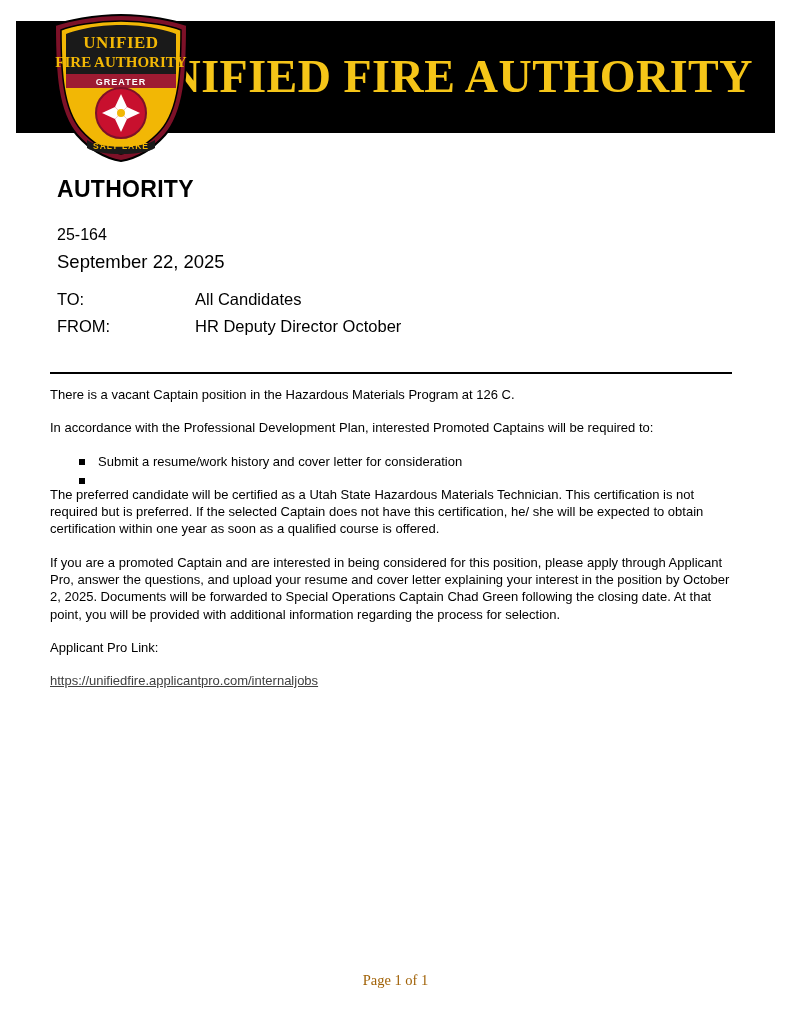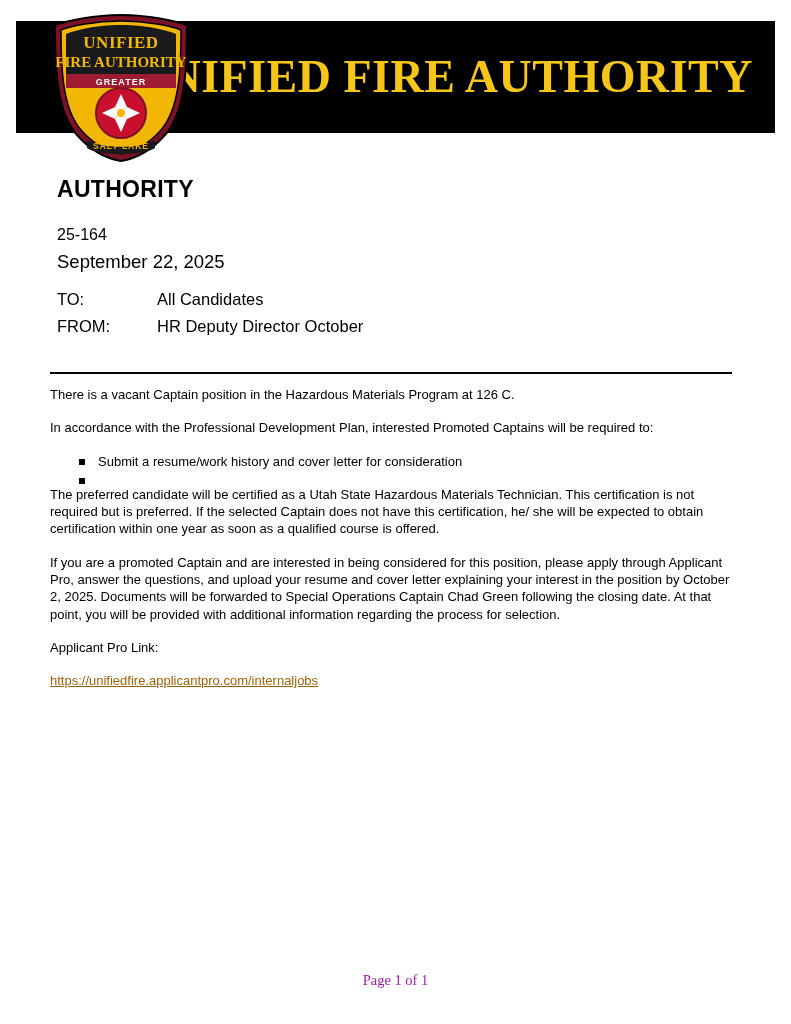--- a/index.html
+++ b/index.html
@@ -83,20 +83,21 @@
     position: absolute;
     left: 57px;
     top: 290px;
     width: 680px;
     font-size: 16.5px;
   }
   .field-row {
     display: flex;
     align-items: baseline;
     height: 27px;
+    gap: 38px;
   }
   .field-label {
     width: 100px;
     flex: 0 0 100px;
   }
   .field-value {
     flex: 1 1 auto;
   }
   .rule {
     position: absolute;
@@ -132,32 +133,32 @@
     position: absolute;
     left: 29px;
     top: 6px;
     width: 6px;
     height: 6px;
     background: #000;
   }
   .bold { font-weight: normal; margin-top: 28px; }
   .linkline { margin-top: -10px; }
   a.doclink {
-    color: #a16207;
+    color: #404040;
   }
 
   .footer {
     position: absolute;
     left: 0;
     top: 972px;
     width: 791px;
     text-align: center;
     font-family: "Liberation Serif", serif;
     font-size: 14.5px;
-    color: #a21caf;
+    color: #a16207;
   }
 </style>
 </head>
 <body>
 
 <div class="page">
 
   <div class="banner">
     <div class="banner-title">UNIFIED FIRE AUTHORITY</div>
   </div>

